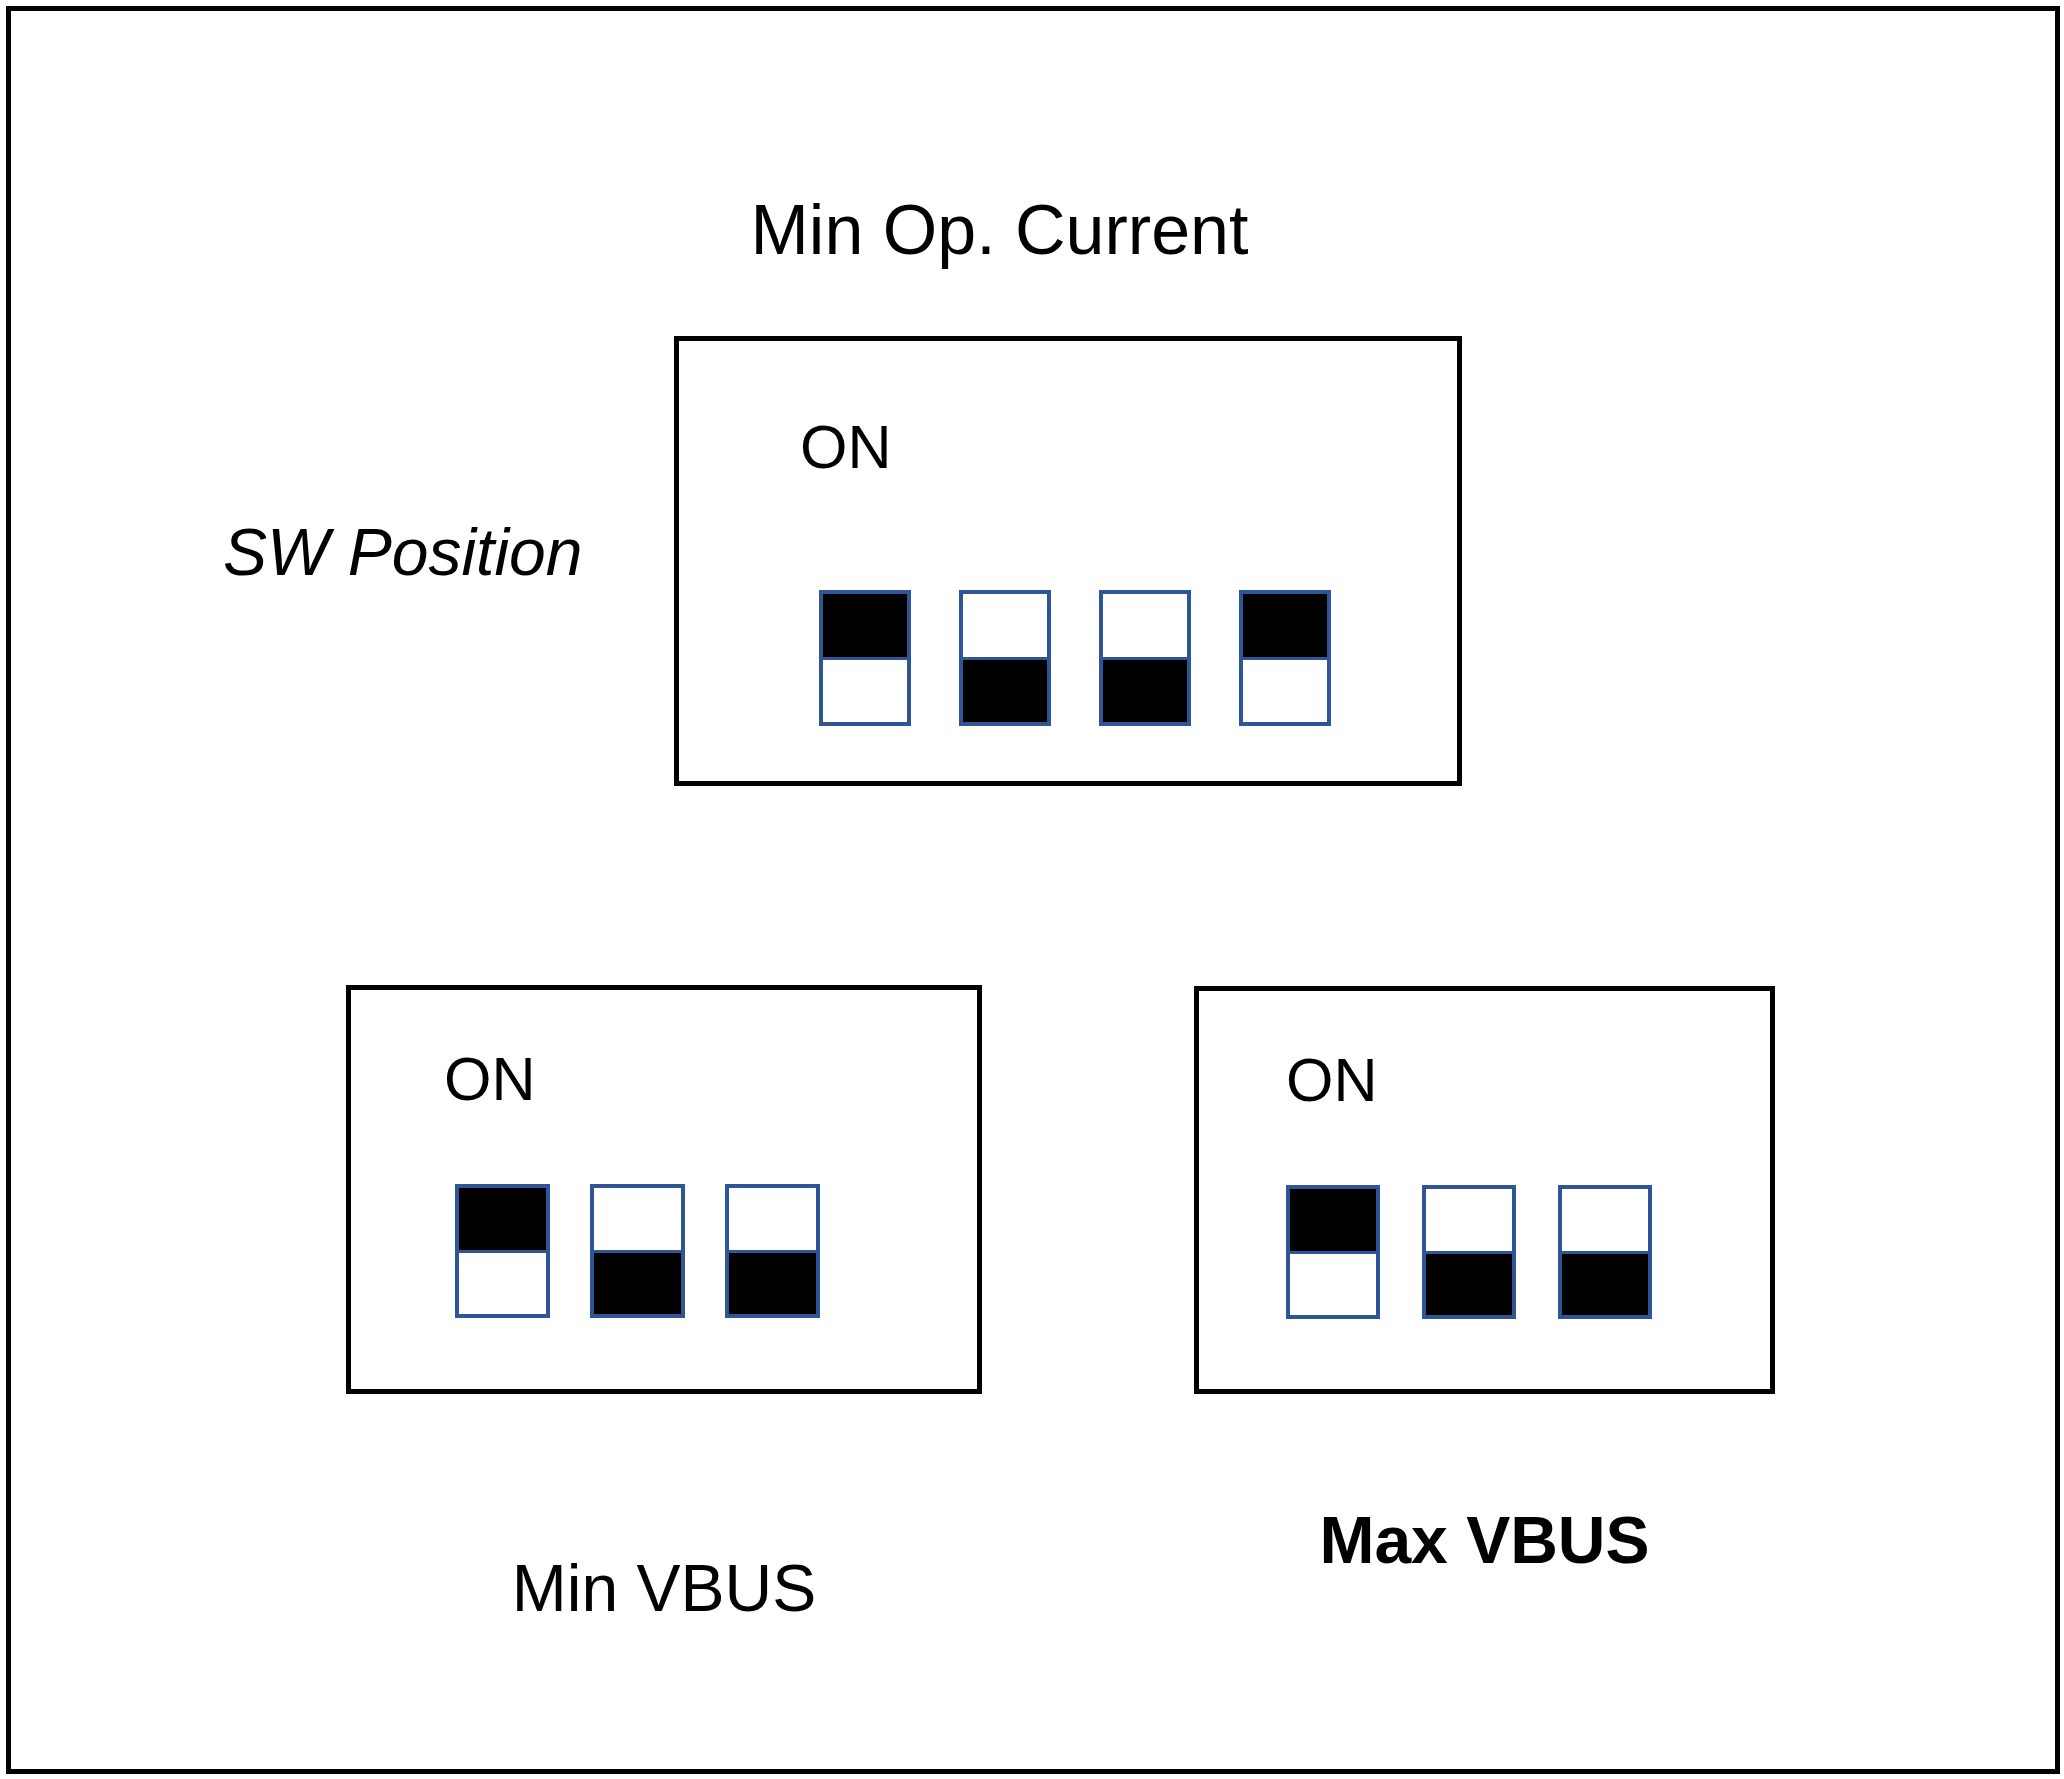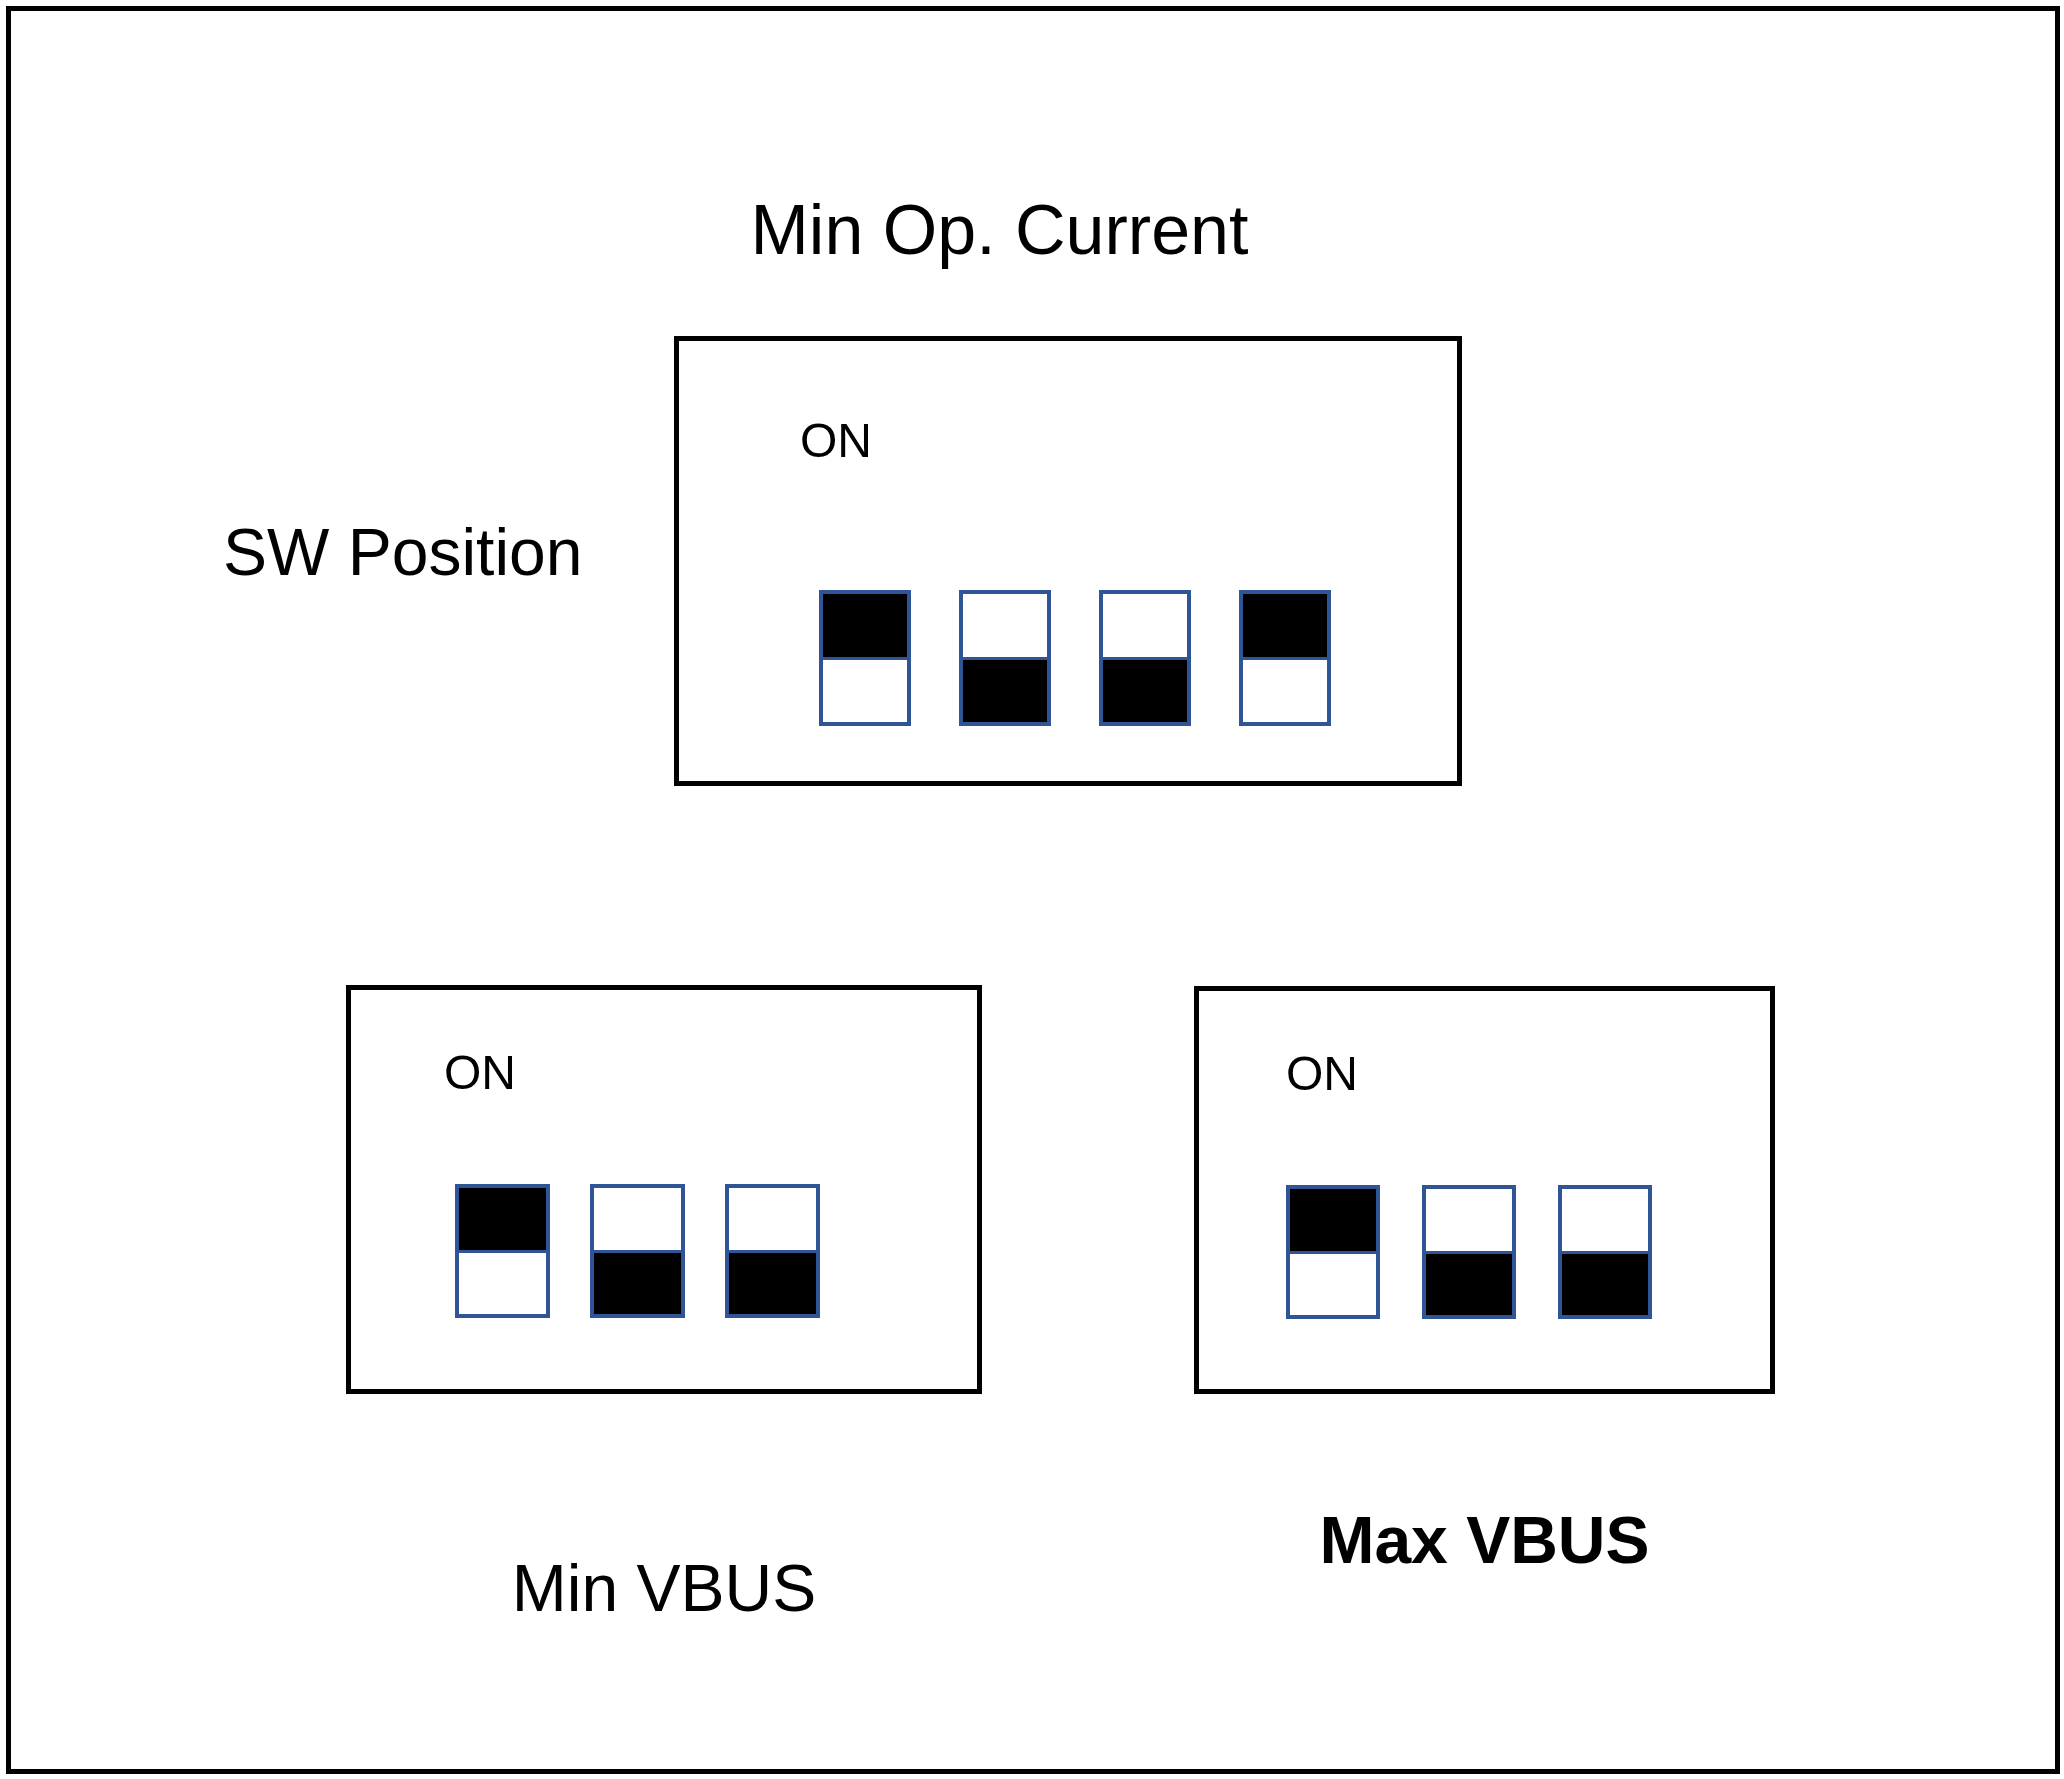--- a/index.html
+++ b/index.html
@@ -47,20 +47,21 @@
     text-align: center;
   }
   .label-title .inner {
     display: inline-block;
     transform: translateX(-49px);
   }
   .label-swpos {
     font-size: 66px;
     left: 223px;
     top: 519px;
+    font-style: italic;
   }
   .caption {
     position: absolute;
     font-size: 66px;
     color: #000000;
     text-align: center;
     white-space: nowrap;
     line-height: 1;
   }
   .caption-min {
@@ -82,21 +83,21 @@
     border: 5.7px solid #000000;
     background: #ffffff;
     box-sizing: border-box;
   }
   .box-top   { left: 674px;  top: 336px;  width: 788px; height: 450px; }
   .box-minv  { left: 346px;  top: 985px; width: 636px; height: 409px; }
   .box-maxv  { left: 1194px; top: 986px; width: 581px; height: 408px; }
 
   .on-label {
     position: absolute;
-    font-size: 48px;
+    font-size: 61px;
     color: #000000;
     line-height: 1;
     white-space: nowrap;
     text-align: right;
   }
   .box-top  .on-label { left: 121px; top: 76px; }
   .box-minv .on-label { left: 93px;  top: 59px; }
   .box-maxv .on-label { left: 87px;  top: 59px; }
 
   

